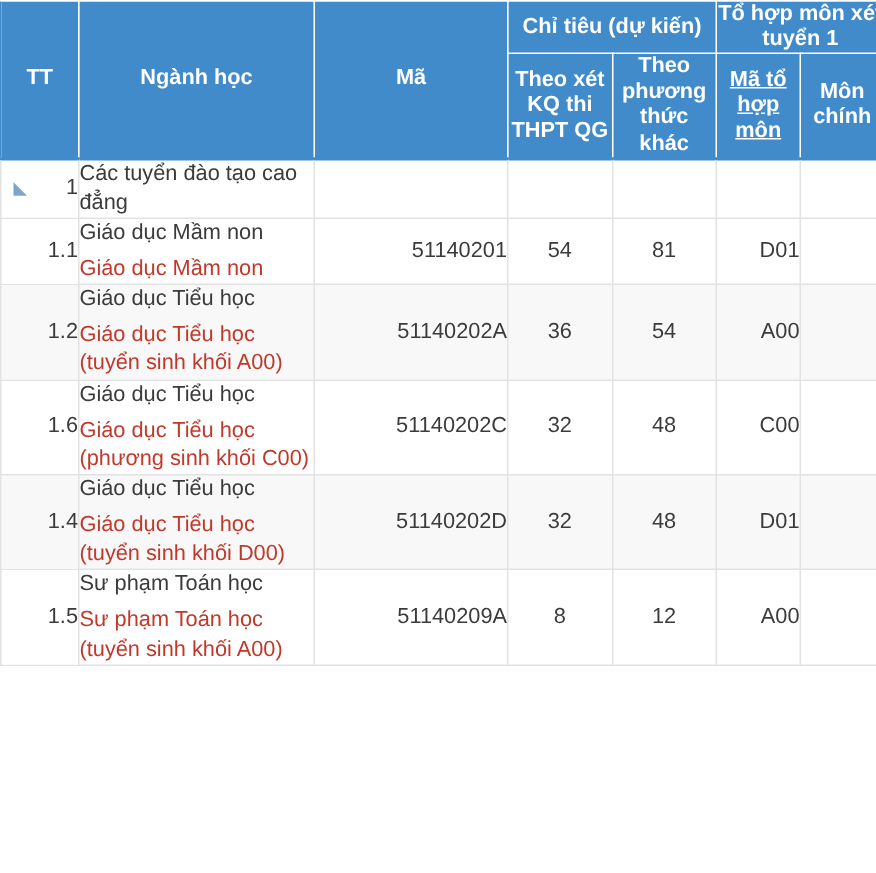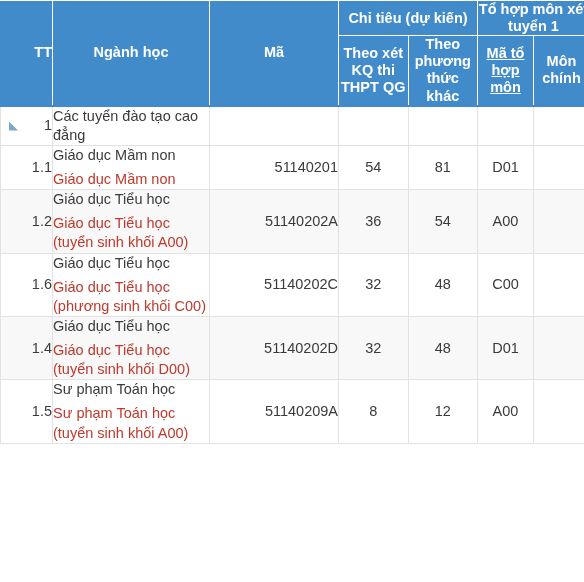--- a/index.html
+++ b/index.html
@@ -30,21 +30,21 @@
     background: #418bca;
     color: #ffffff;
     font-weight: bold;
     text-align: center;
     vertical-align: middle;
     border: 1px solid #ffffff;
     line-height: 1.18;
     font-size: 14.5px;
     padding: 3px 2px;
   }
-  thead th.h-tt        { width: 51px; text-align: right; }
+  thead th.h-tt        { width: 51px; }
   thead th.h-nganh     { width: 156px; }
   thead th.h-ma        { width: 128px; }
   thead th.h-chitieu   { width: 138px; }
   thead th.h-tohop     { width: 111px; }
   thead th.h-kqthi     { width: 67px; }
   thead th.h-pthuc     { width: 71px; }
   thead th.h-matohop   { width: 55px; text-decoration: underline; }
   thead th.h-monchinh  { width: 56px; }
 
   thead th.noleft  { border-left: 1px solid #418bca; }
@@ -66,21 +66,21 @@
 
   td.c-tt {
     text-align: right;
     padding-right: 11px;
     position: relative;
     white-space: nowrap;
   }
   td.c-nganh  { text-align: left; }
   td.c-ma     { text-align: right; padding-left: 8px; }
   td.c-num    { text-align: center; }
-  td.c-code   { text-align: center; padding-left: 8px; }
+  td.c-code   { text-align: right; padding-left: 8px; }
   td.c-mon    { text-align: left; }
 
   .name-black { color: #3b3b3b; display: block; }
   .name-red   { color: #c0392b; display: block; }
   .name-red.spaced { margin-top: 5px; }
 
   .expander {
     position: absolute;
     left: 8px;
     top: 50%;

